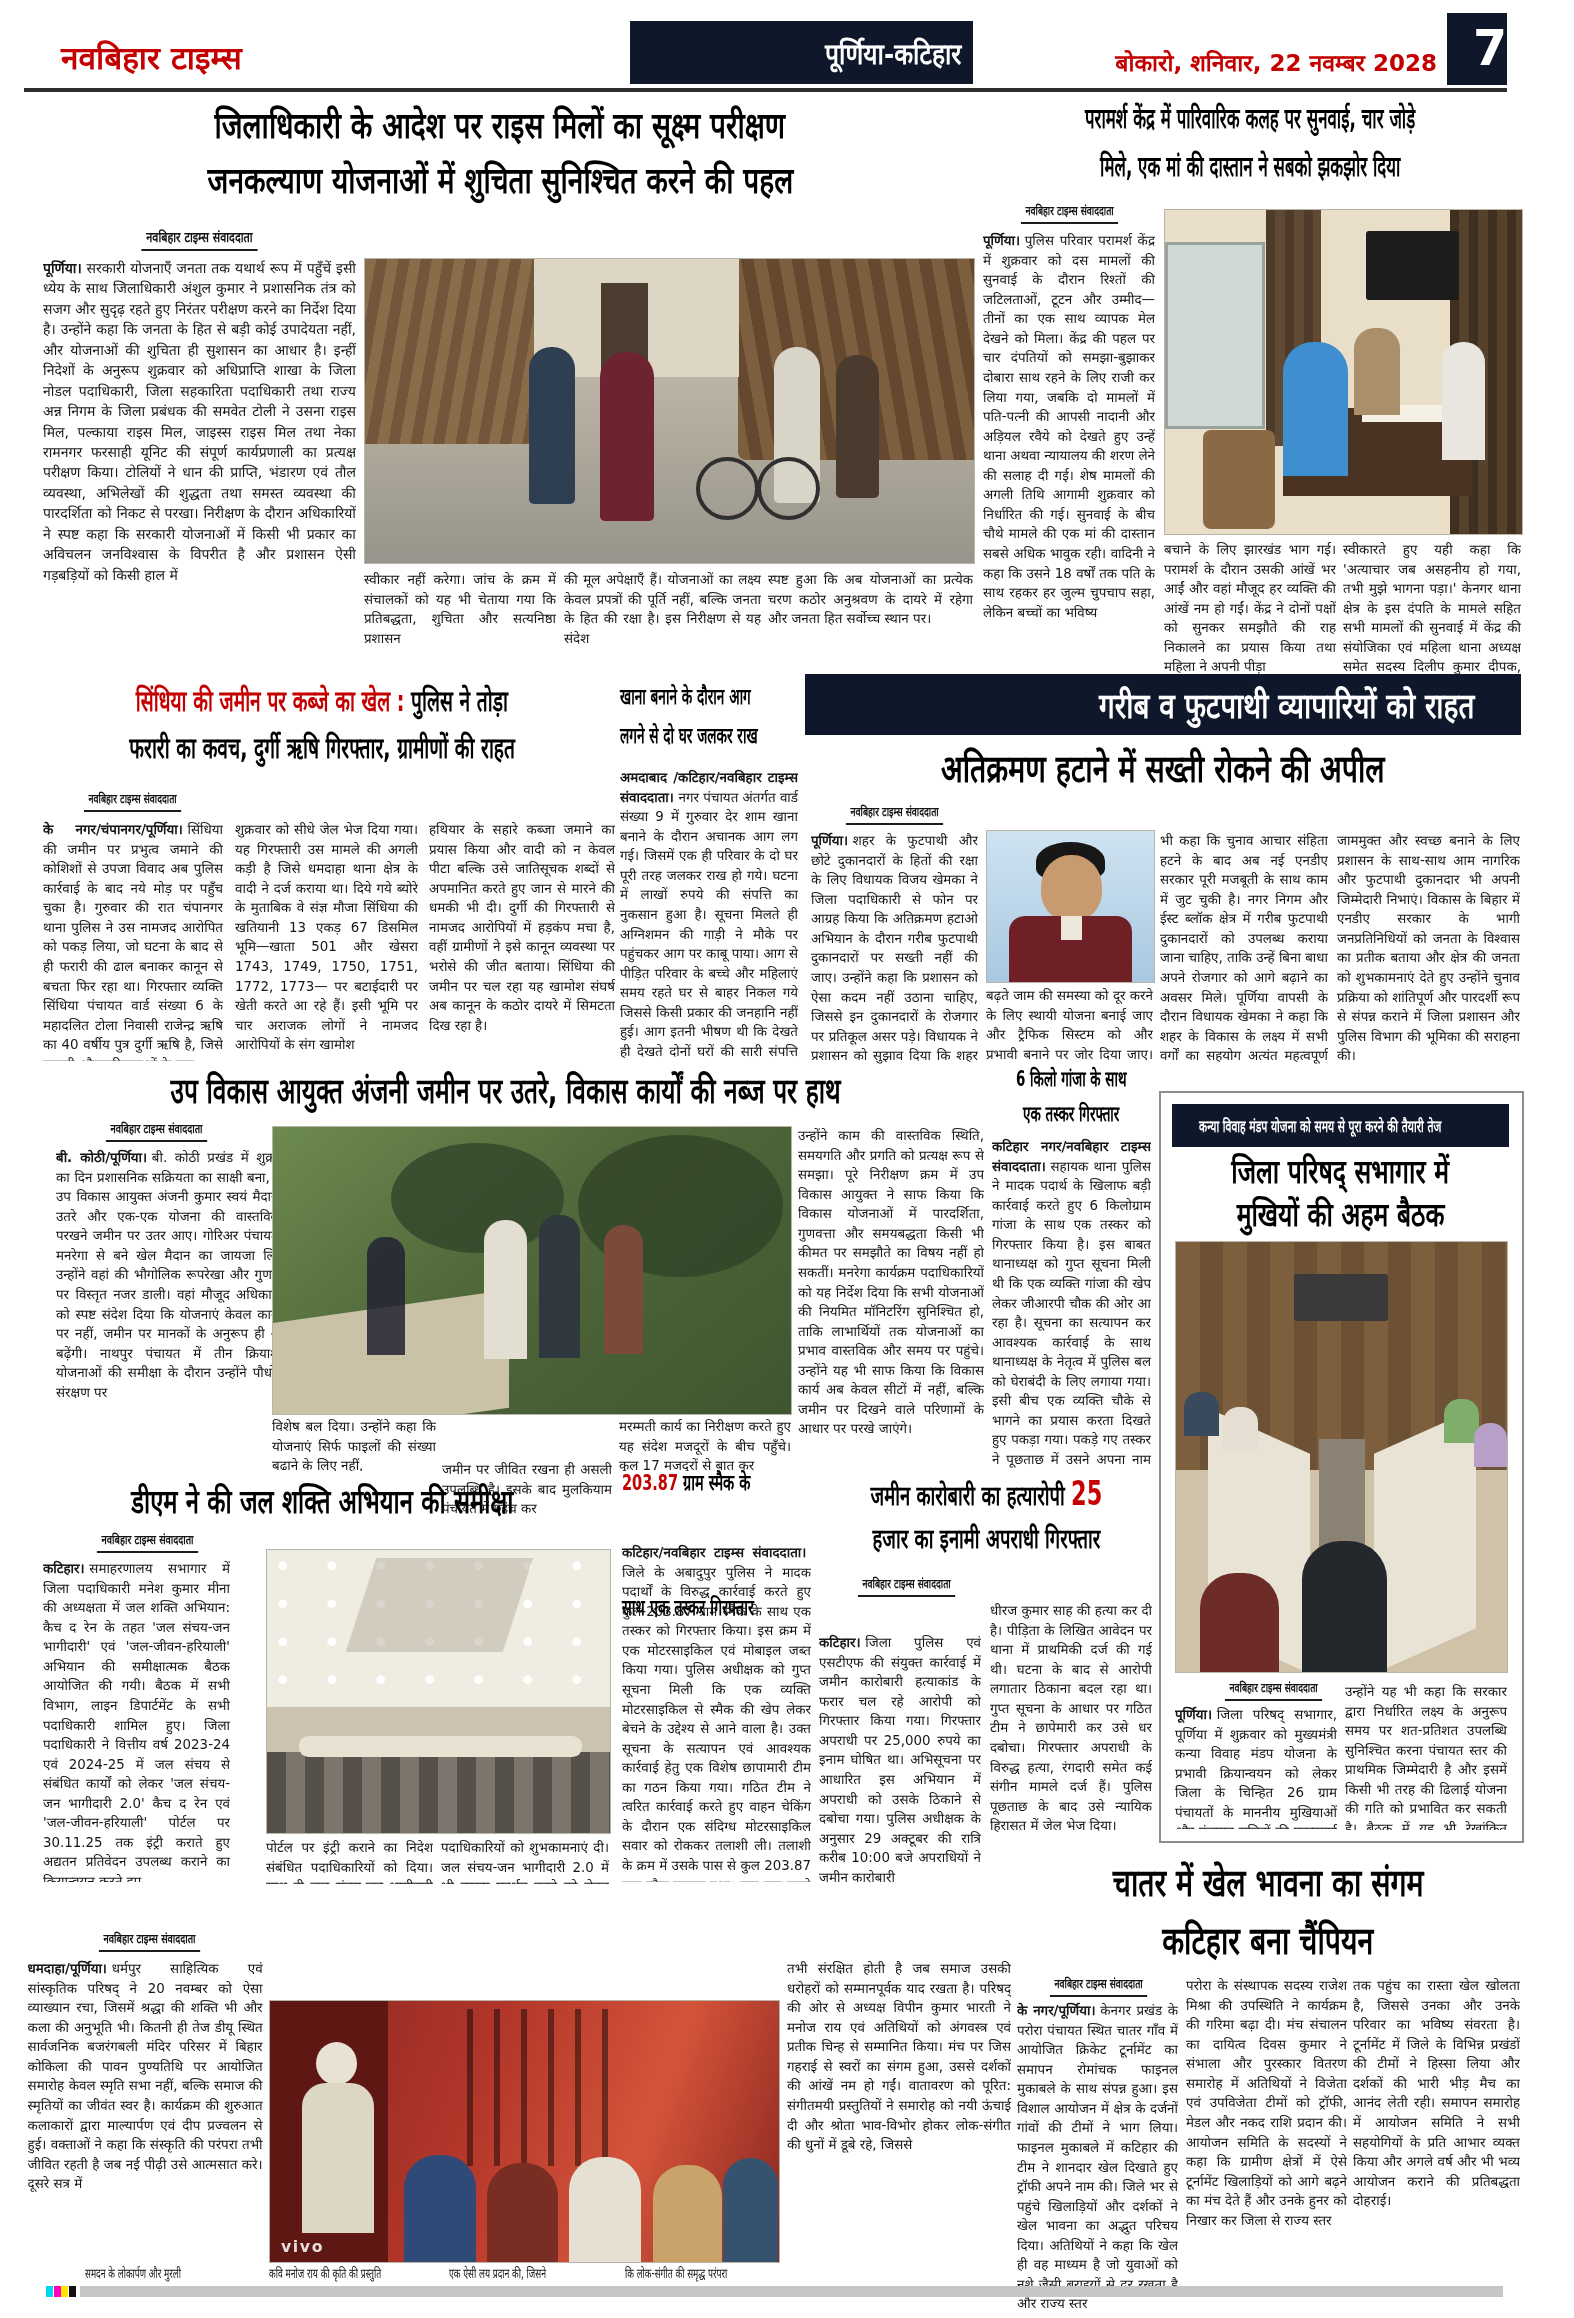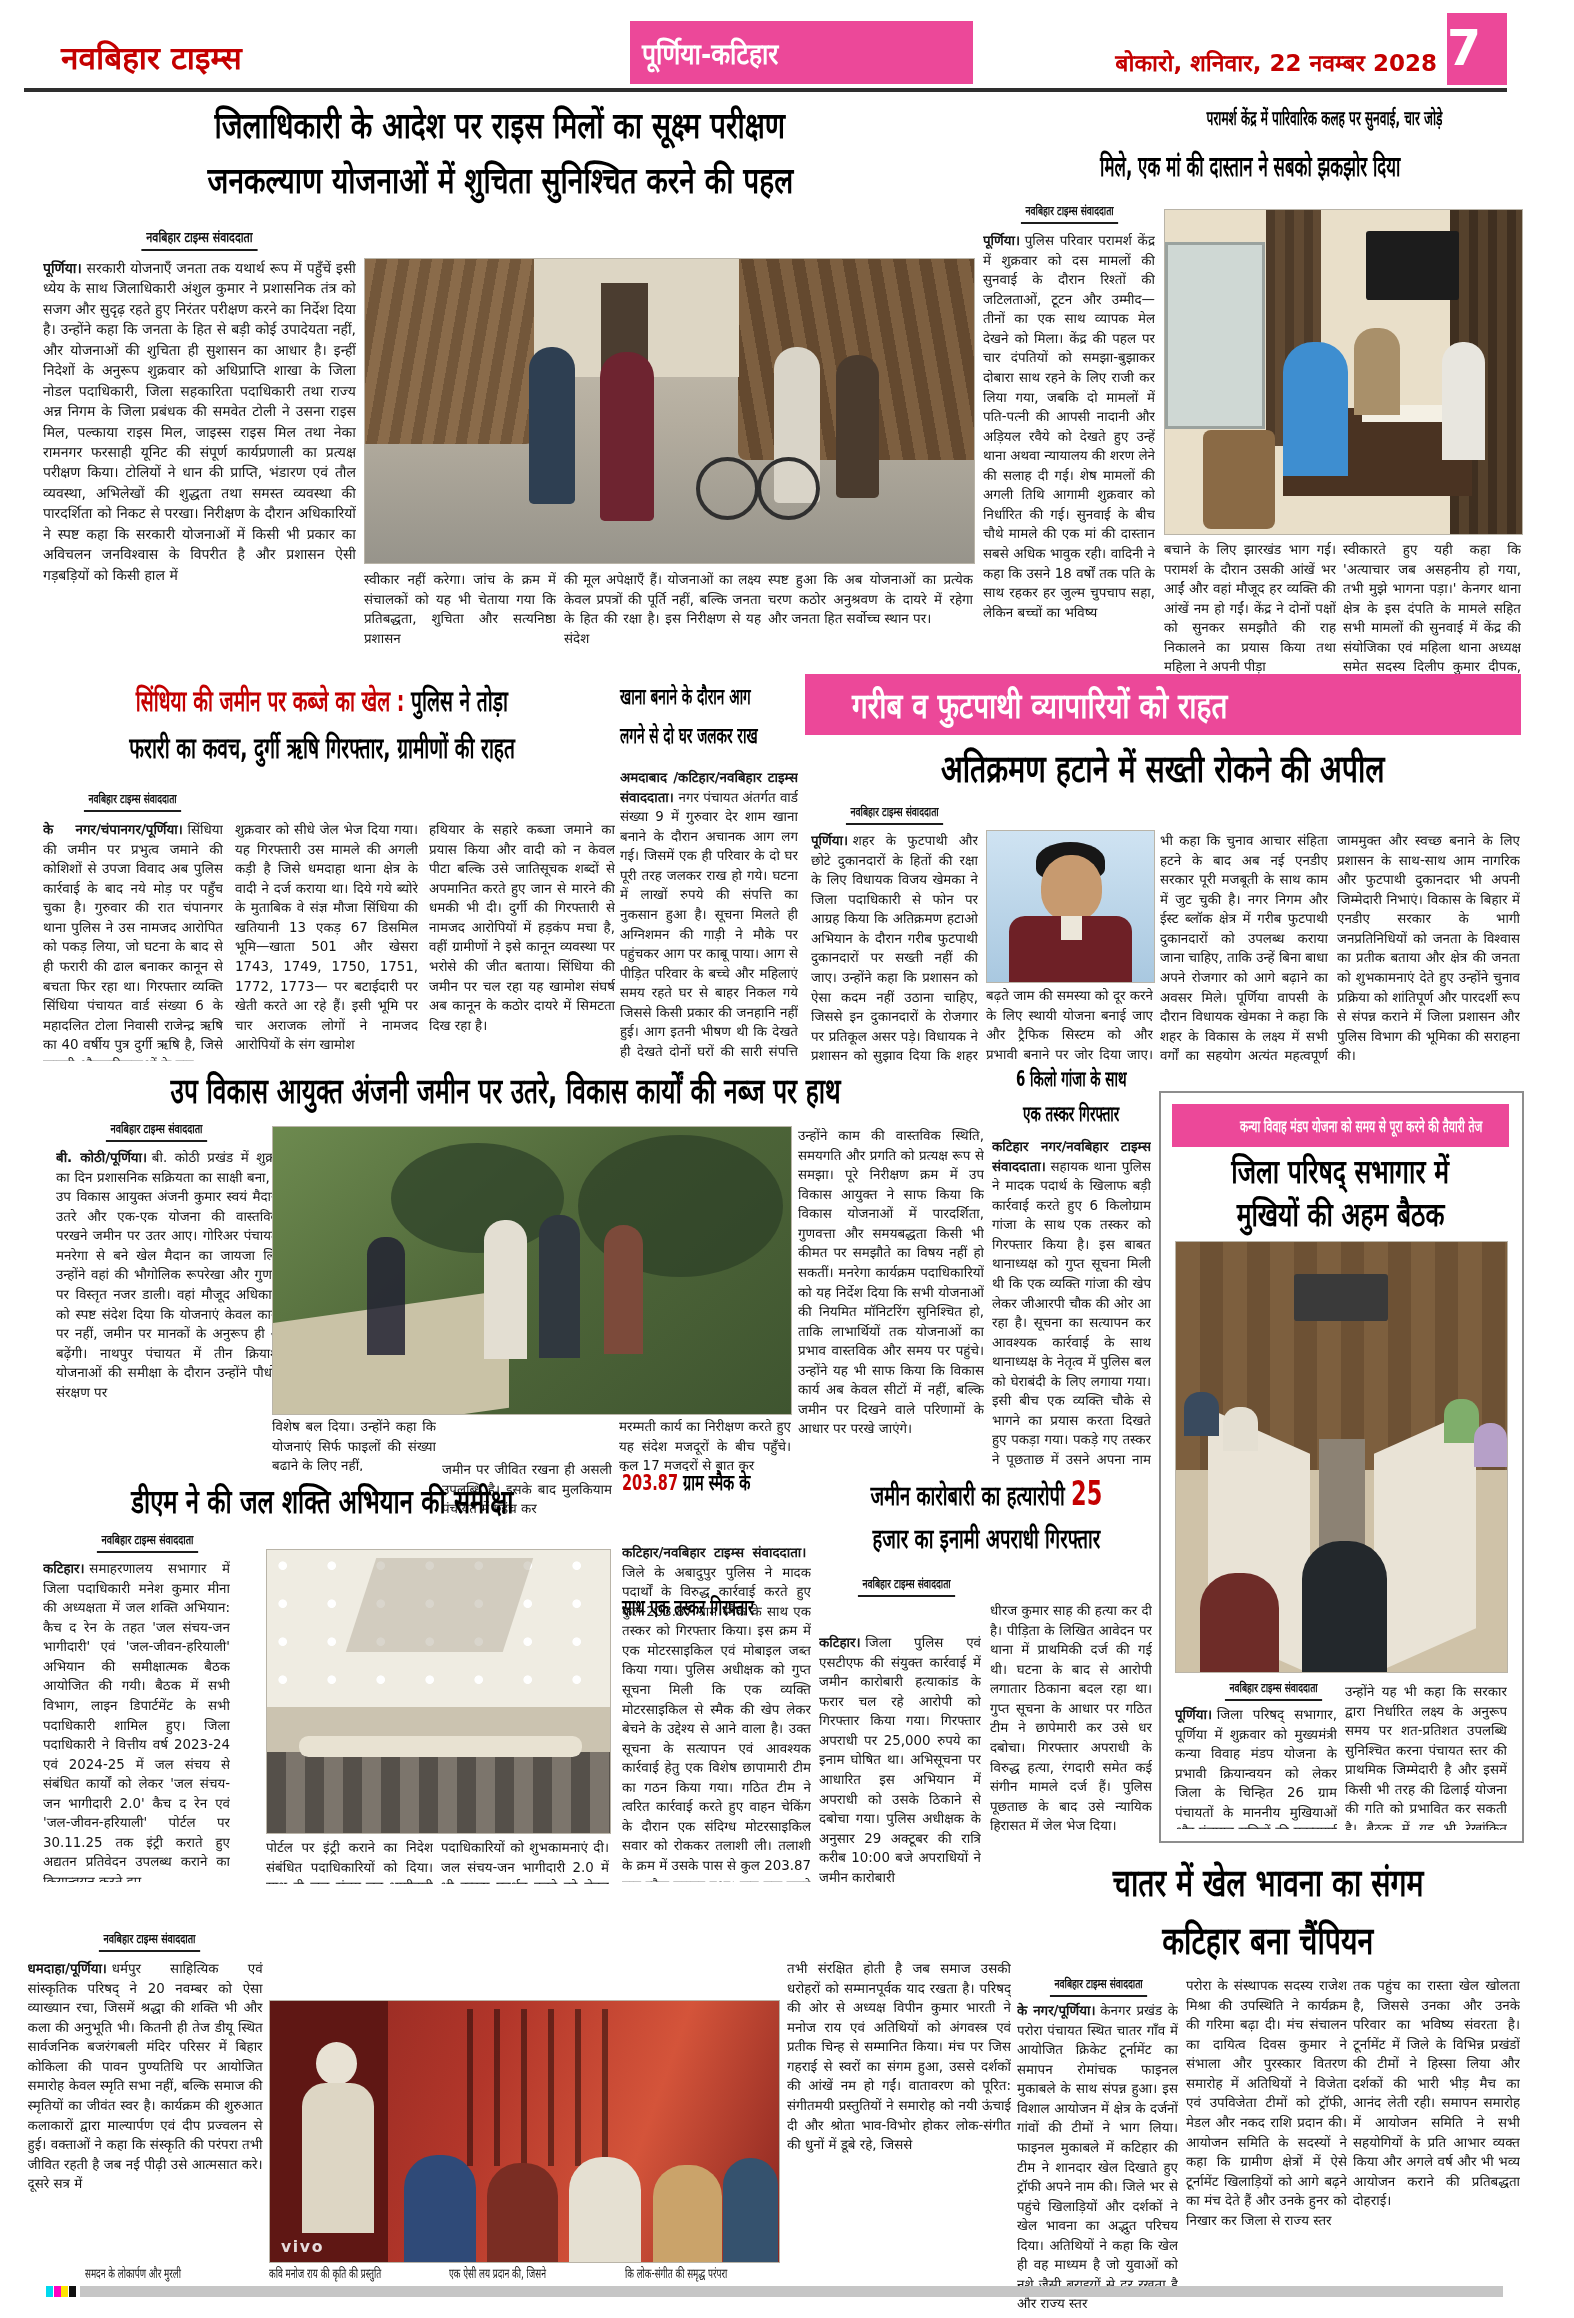--- a/index.html
+++ b/index.html
@@ -9,22 +9,22 @@
   .hl{position:absolute;display:flex;justify-content:center;align-items:center;
       font-weight:700;color:#000;overflow:visible;}
   .hl>span{display:inline-block;white-space:nowrap;transform-origin:50% 50%;}
   .hl.left{justify-content:flex-start;}
   .hl.left>span{transform-origin:0 50%;}
   .by{position:absolute;display:flex;justify-content:center;align-items:flex-start;font-weight:700;}
   .by>span{display:inline-block;white-space:nowrap;border-bottom:2.4px solid #1c1c1c;
            padding:0 6.3px 3.1px;transform:scaleX(.78);transform-origin:50% 50%;font-size:14px;}
   .tx{position:absolute;font-size:13.4px;line-height:1.46;text-align:justify;overflow:hidden;color:#161616;}
   .tx .dl{font-weight:700;margin-right:4.7px;}
-  .bn{position:absolute;background:#ec4899;color:#fff;display:flex;align-items:center;
-      justify-content:flex-start;font-weight:700;}
+  .bn{position:absolute;background:#0f172a;color:#fff;display:flex;align-items:center;
+      justify-content:flex-end;font-weight:700;}
   .bn>span{display:inline-block;white-space:nowrap;transform-origin:50% 50%;}
   .rd{color:#c40000;}
   .ph{position:absolute;overflow:hidden;border:0.8px solid #b9b4a8;text-align:center;}
   .sh{position:absolute;}
   .frag{position:absolute;font-size:13.4px;white-space:nowrap;overflow:visible;}
   .frag>span{display:inline-block;white-space:nowrap;transform:scaleX(.65);transform-origin:0 50%;}
   .boxed{position:absolute;border:2.4px solid #8d8d8d;background:#fff;}
 </style>
 </head>
 <body>
@@ -68,21 +68,21 @@
     <span class="sh" style="left:409px;top:88px;width:46px;height:156px;border-radius:22px 22px 4.7px 4.7px;background:#d9d4c8;"></span>
     <span class="sh" style="left:471px;top:96px;width:43px;height:143px;border-radius:20.5px 20.5px 4.7px 4.7px;background:#4a3b2e;"></span>
     <span class="sh" style="left:331px;top:198px;width:55px;height:55px;border:4.7px solid #2f2f2f;border-radius:50%;"></span>
     <span class="sh" style="left:392px;top:198px;width:55px;height:55px;border:4.7px solid #2f2f2f;border-radius:50%;"></span>
   </div>
 
   <div class="tx" style="left:364px;top:570px;width:192px;height:104px;">स्वीकार नहीं करेगा। जांच के क्रम में संचालकों को यह भी चेताया गया कि प्रतिबद्धता, शुचिता और सत्यनिष्ठा प्रशासन</div>
   <div class="tx" style="left:564px;top:570px;width:197px;height:104px;">की मूल अपेक्षाएँ हैं। योजनाओं का लक्ष्य केवल प्रपत्रों की पूर्ति नहीं, बल्कि जनता के हित की रक्षा है। इस निरीक्षण से यह संदेश</div>
   <div class="tx" style="left:768px;top:570px;width:205px;height:104px;">स्पष्ट हुआ कि अब योजनाओं का प्रत्येक चरण कठोर अनुश्रवण के दायरे में रहेगा और जनता हित सर्वोच्च स्थान पर।</div>
 
-  <div class="hl" style="left:979px;top:94px;width:542px;height:46px;font-size:20px;justify-content:flex-end;">
+  <div class="hl" style="left:979px;top:94px;width:542px;height:46px;font-size:28px;">
     <span style="transform:scaleX(.6);">परामर्श केंद्र में पारिवारिक कलह पर सुनवाई, चार जोड़े</span>
   </div>
   <div class="hl" style="left:979px;top:142px;width:542px;height:46px;font-size:28px;">
     <span style="transform:scaleX(.6);">मिले, एक मां की दास्तान ने सबको झकझोर दिया</span>
   </div>
   <div class="by" style="left:983px;top:202px;width:173px;height:23.6px;">
     <span style="font-size:12.6px;transform:scaleX(.72);">नवबिहार टाइम्स संवाददाता</span>
   </div>
   <div class="tx" style="left:983px;top:231px;width:172px;height:447px;">
     <span class="dl">पूर्णिया।</span><span>पुलिस परिवार परामर्श केंद्र में शुक्रवार को दस मामलों की सुनवाई के दौरान रिश्तों की जटिलताओं, टूटन और उम्मीद— तीनों का एक साथ व्यापक मेल देखने को मिला। केंद्र की पहल पर चार दंपतियों को समझा-बुझाकर दोबारा साथ रहने के लिए राजी कर लिया गया, जबकि दो मामलों में पति-पत्नी की आपसी नादानी और अड़ियल रवैये को देखते हुए उन्हें थाना अथवा न्यायालय की शरण लेने की सलाह दी गई। शेष मामलों की अगली तिथि आगामी शुक्रवार को निर्धारित की गई। सुनवाई के बीच चौथे मामले की एक मां की दास्तान सबसे अधिक भावुक रही। वादिनी ने कहा कि उसने 18 वर्षों तक पति के साथ रहकर हर जुल्म चुपचाप सहा, लेकिन बच्चों का भविष्य</span>

